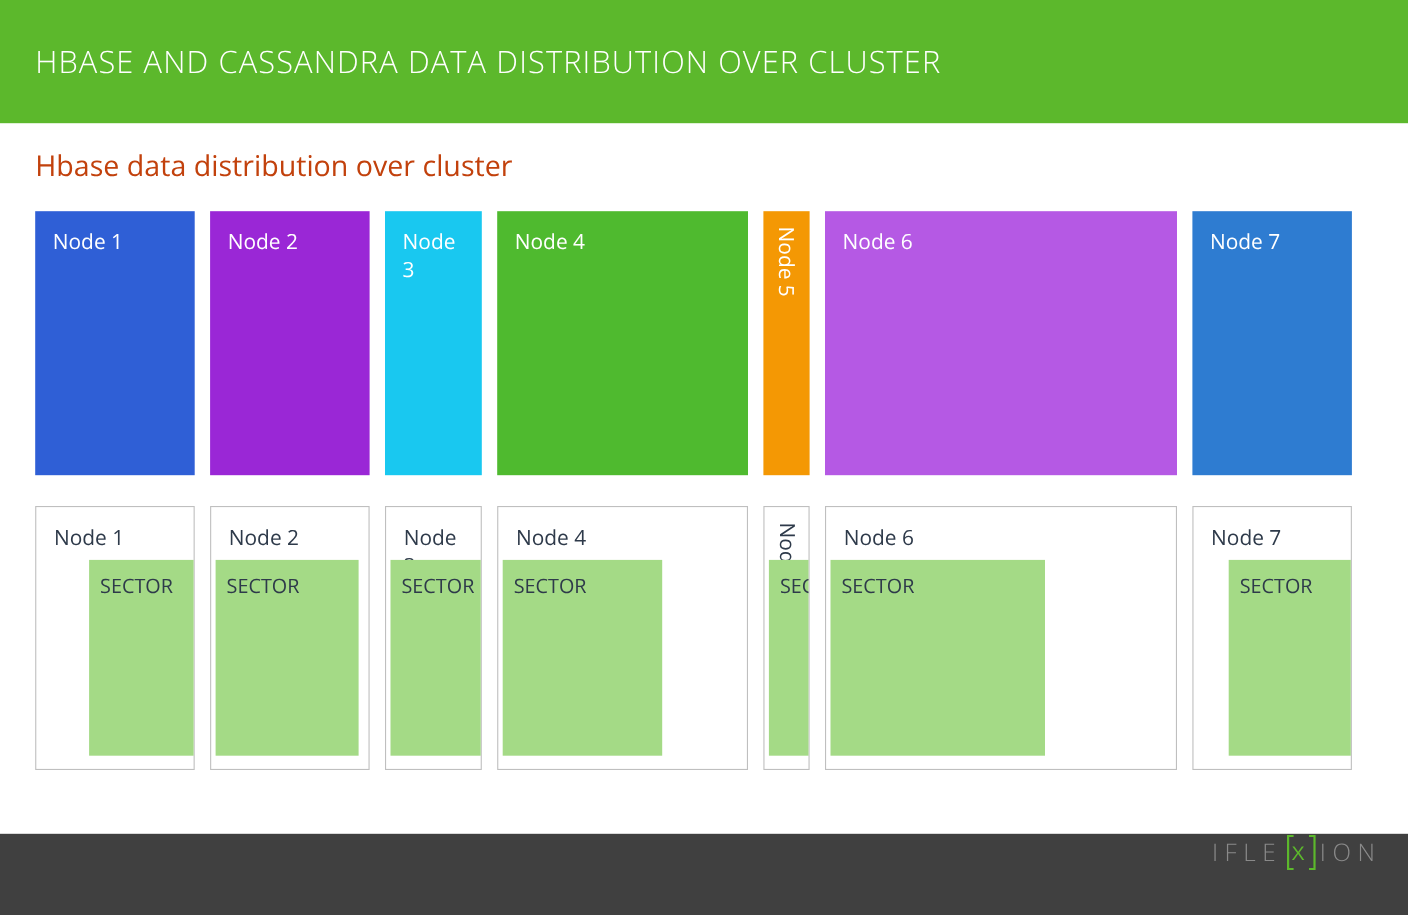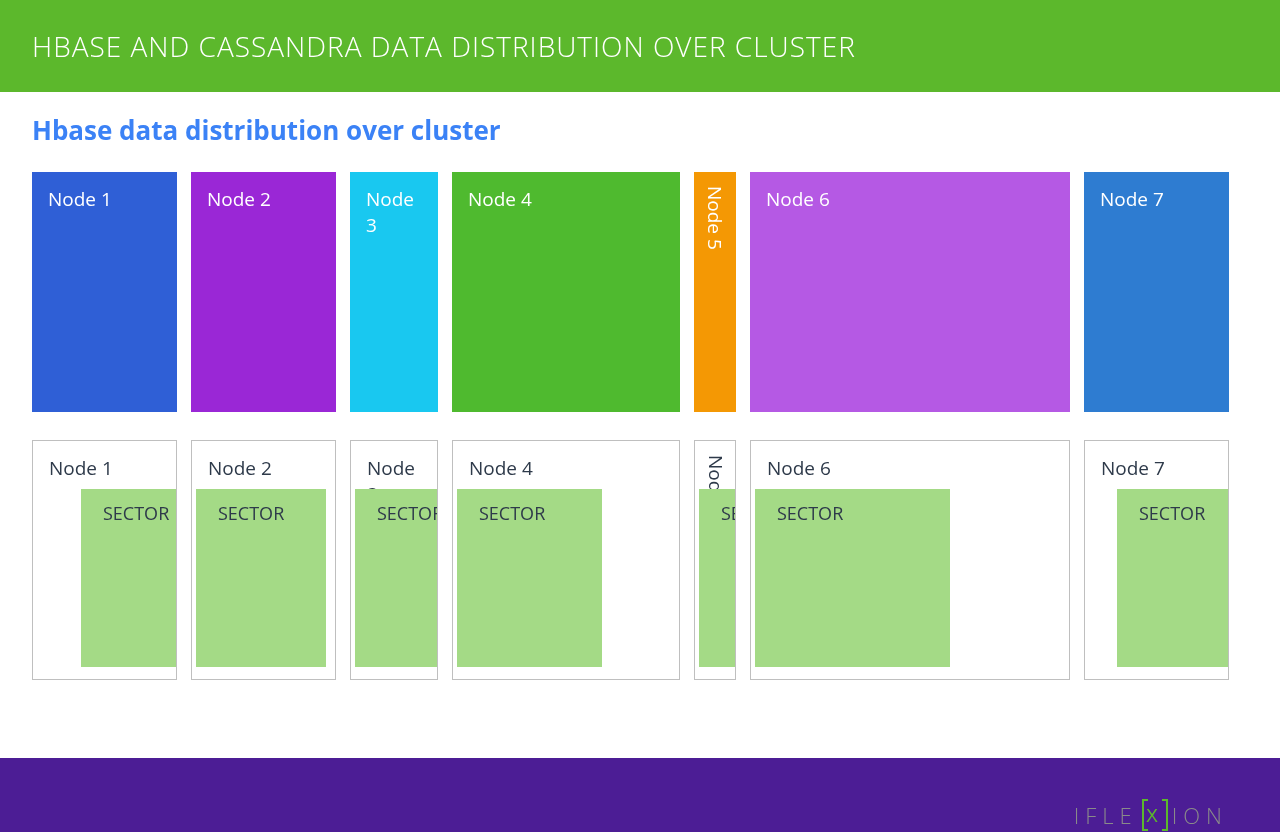--- a/index.html
+++ b/index.html
@@ -8,33 +8,33 @@
     background: #fff;
     width: 1280px;
     height: 832px;
     display: flex;
     flex-direction: column;
     overflow: hidden;
   }
   .header {
     background: #5cb82c;
     color: #fff;
-    padding: 27px 32px;
+    padding: 37px 32px;
     font-size: 28px;
     font-weight: 300;
     letter-spacing: 1px;
   }
   .content {
     flex: 1;
     padding: 20px 32px 0 32px;
   }
   .section-title {
     font-size: 26px;
-    font-weight: 700;
-    color: #3b82f6;
+    font-weight: 400;
+    color: #c2410c;
     margin-bottom: 18px;
   }
   .row {
     display: flex;
     gap: 14px;
     margin-bottom: 28px;
     margin-top: 24px;
   }
   .node-box {
     height: 240px;
@@ -49,36 +49,36 @@
     border: 1px solid #bfbfbf;
     color: #2e3a4a;
     height: 240px;
     overflow: hidden;
   }
   .sector {
     position: absolute;
     background: #a4da86;
     color: #2e3a4a;
     font-size: 18px;
-    padding: 12px 10px 0 22px;
+    padding: 12px 10px 0 10px;
     top: 48px;
     bottom: 12px;
     overflow: hidden;
   }
   .vlabel {
     writing-mode: vertical-rl;
     text-orientation: mixed;
   }
   .footer {
-    background: #4c1d95;
+    background: #404040;
     height: 74px;
     display: flex;
-    align-items: flex-end;
+    align-items: flex-start;
     justify-content: flex-end;
-    padding-right: 52px;
+    padding-right: 24px;
   }
   .logo {
     font-size: 22px;
     letter-spacing: 6px;
     color: #8a8a8a;
     font-weight: 300;
     display: flex;
     align-items: center;
   }
   .logo-bracket {

